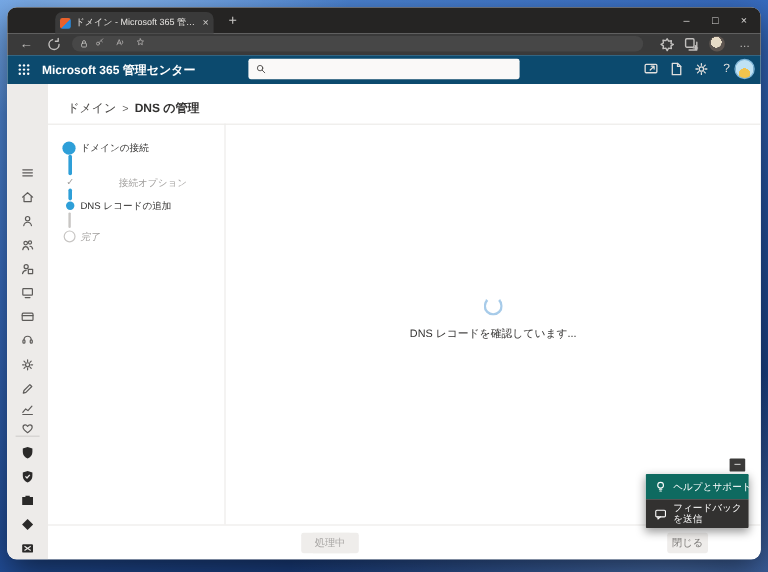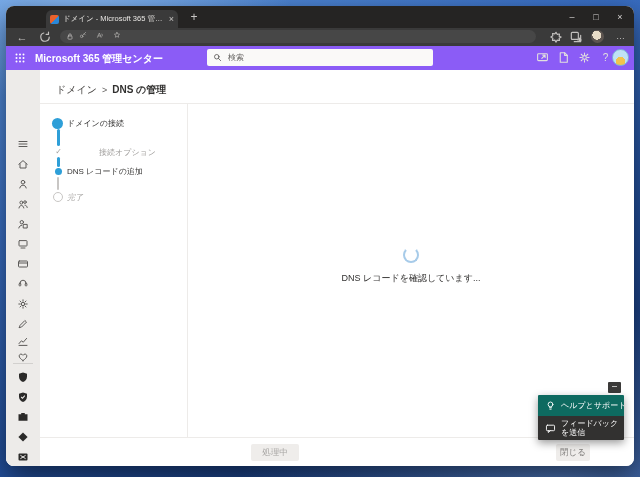--- a/index.html
+++ b/index.html
@@ -35,21 +35,21 @@
   .omnibox svg{width:8px;height:8px;}
   .url{font-size:7.5px;margin-left:5px;white-space:nowrap;overflow:hidden;flex:1;}
   .url .dim{color:#9f9d9b;}
   .url .host{color:#f3f2f1;font-weight:bold;}
   .pill-ic{width:12px;height:12px;margin-left:5px;flex:0 0 auto;color:#b5b3b1;}
   .chrome-ic{position:absolute;top:2px;width:14px;height:14px;color:#c2c0be;}
   .profile-avatar{position:absolute;left:585px;top:2px;width:13px;height:13px;border-radius:50%;
        background:radial-gradient(circle at 45% 40%, #e7dbc6 0 42%, #5d5550 43%);}
   .more-dots{position:absolute;left:607px;top:2px;width:16px;height:14px;color:#c2c0be;font-size:9px;line-height:12px;text-align:center;letter-spacing:1px;}
   
-  .m365{position:absolute;left:0;top:40px;width:100%;height:24px;background:#8b5cf6;color:#fff;}
+  .m365{position:absolute;left:0;top:40px;width:100%;height:24px;background:#0c4a6e;color:#fff;}
   .waffle{position:absolute;left:8px;top:6px;width:12px;height:12px;}
   .m365-title{position:absolute;left:29px;top:6px;font-size:10px;font-weight:bold;white-space:nowrap;}
   .searchbox{position:absolute;left:201px;top:3px;width:226px;height:17px;background:#faf9f8;border-radius:2px;
        display:flex;align-items:center;padding:0 6px;box-sizing:border-box;}
   .searchbox input{border:none;outline:none;background:transparent;font-size:8px;color:#323130;width:100%;
        font-family:"Liberation Sans","DejaVu Sans",sans-serif;}
   .searchbox input::placeholder{color:#605e5c;opacity:1;}
   .search-glass{width:9px;height:9px;color:#484644;flex:0 0 auto;margin-right:4px;}
   .hdr-ic{position:absolute;top:5px;width:13px;height:13px;color:#e2e0de;}
   .hdr-q{font-size:10px;line-height:13px;text-align:center;}
@@ -174,21 +174,20 @@
         </svg>
       </div>
     <div class="m365-title">Microsoft 365 管理センター</div>
     <div class="searchbox">
       <span class="search-glass">
           <svg viewBox="0 0 12 12" class="ic-o">
             <circle cx="5" cy="5" r="3"></circle>
             <path d="M7.3 7.3L10.2 10.2"></path>
           </svg>
         </span>
-      <input type="text" placeholder="検索" style="">
     </div>
     <div class="hdr-ic" style="left:530px;">
         <svg viewBox="0 0 12 12" class="ic-o">
           <rect x="1.5" y="2.5" width="9" height="6.4" rx=".8"></rect>
           <path d="M5.4 6.8l3-3M8.4 6V3.8H6.2"></path>
         </svg>
       </div>
     <div class="hdr-ic" style="left:551px;">
         <svg viewBox="0 0 12 12" class="ic-o">
           <path d="M3 1.6h4L9.5 4v6.4H3z"></path>

